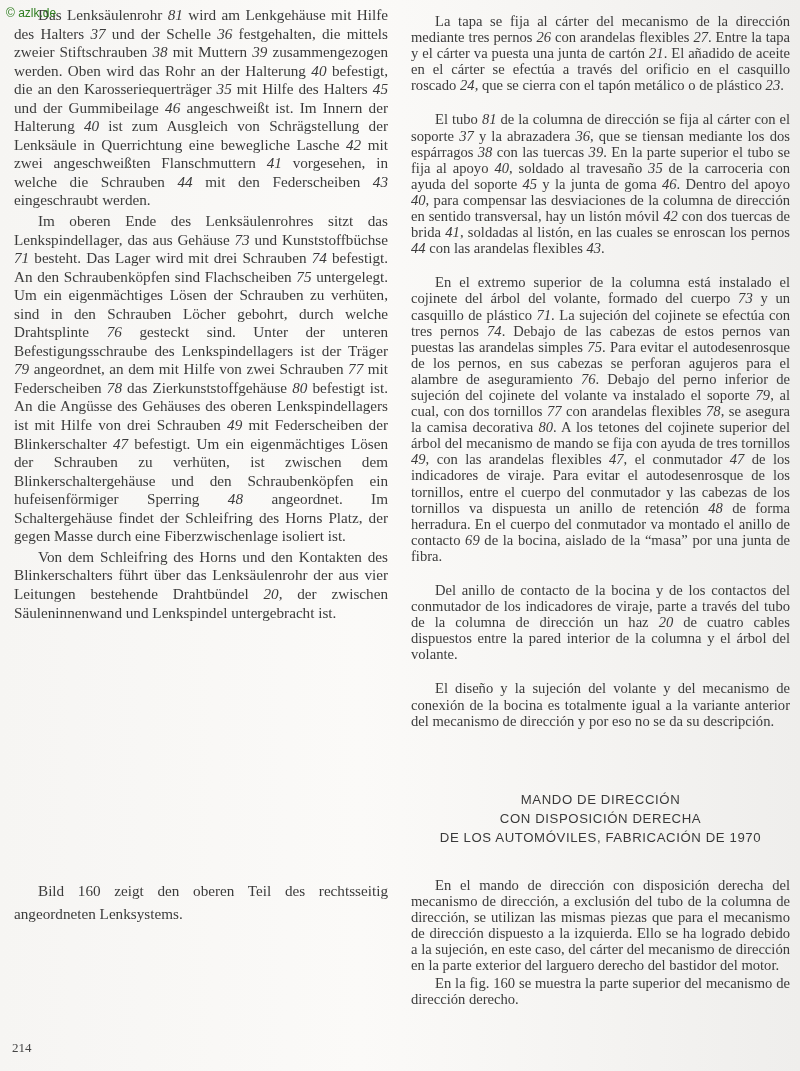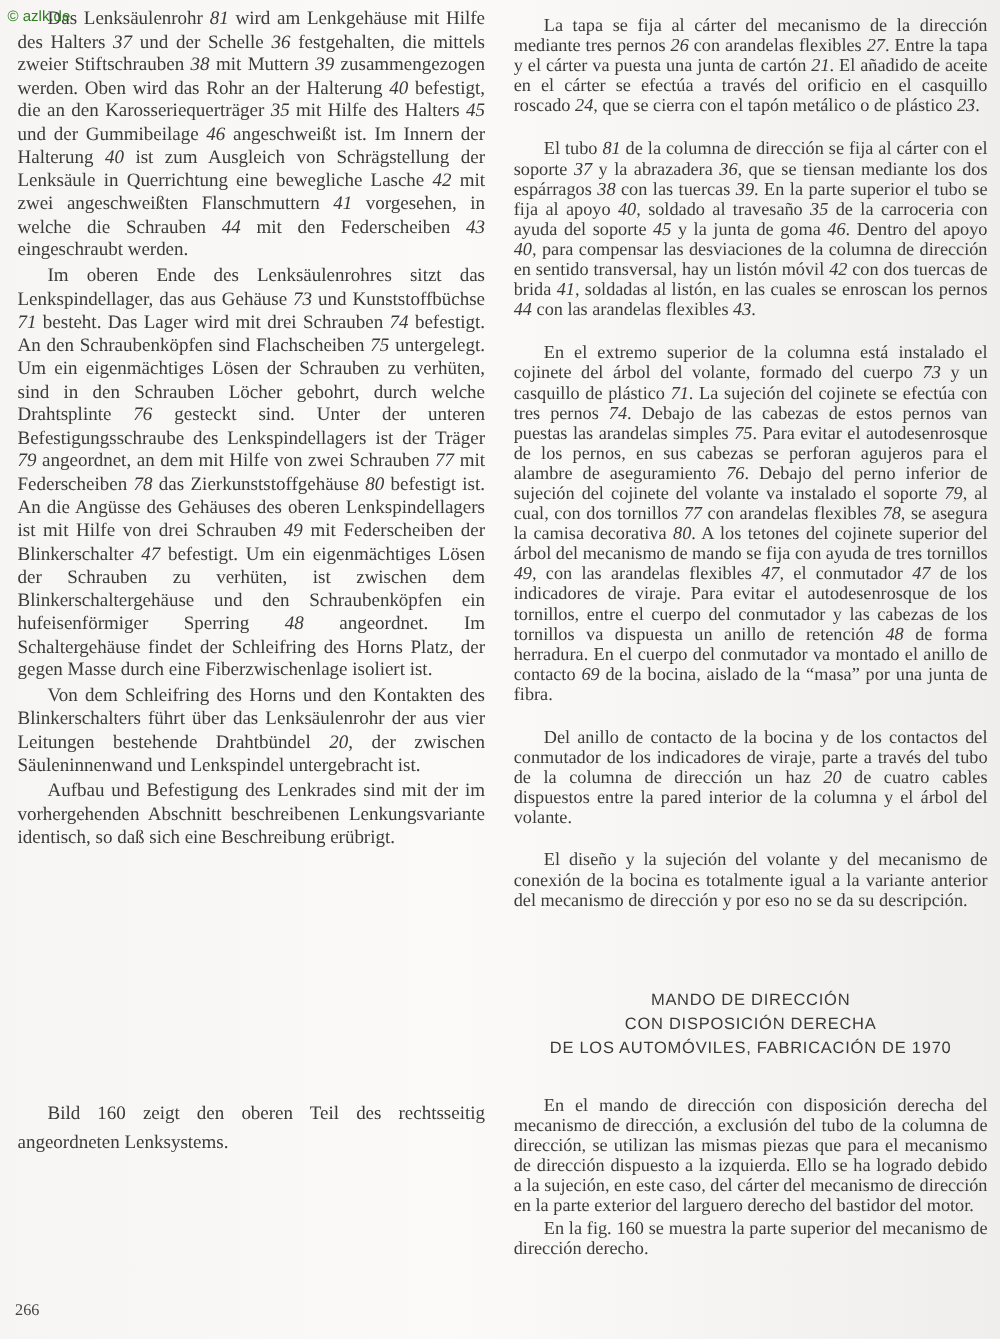--- a/index.html
+++ b/index.html
@@ -62,21 +62,20 @@
 <body>
 
 <div class="page">
 
   <div class="watermark">© azlk.de</div>
 
   <div class="col left" id="left-col">
       <p><span>Das Lenksäulenrohr </span><span class="num">81</span><span> wird am Lenkgehäuse mit Hilfe des Halters </span><span class="num">37</span><span> und der Schelle </span><span class="num">36</span><span> festgehalten, die mittels zweier Stiftschrauben </span><span class="num">38</span><span> mit Muttern </span><span class="num">39</span><span> zusammengezogen werden. Oben wird das Rohr an der Halterung </span><span class="num">40</span><span> befestigt, die an den Karosseriequerträger </span><span class="num">35</span><span> mit Hilfe des Halters </span><span class="num">45</span><span> und der Gummibeilage </span><span class="num">46</span><span> angeschweißt ist. Im Innern der Halterung </span><span class="num">40</span><span> ist zum Ausgleich von Schrägstellung der Lenksäule in Querrichtung eine bewegliche Lasche </span><span class="num">42</span><span> mit zwei angeschweißten Flanschmuttern </span><span class="num">41</span><span> vorgesehen, in welche die Schrauben </span><span class="num">44</span><span> mit den Federscheiben </span><span class="num">43</span><span> eingeschraubt werden.</span></p>
       <p><span>Im oberen Ende des Lenksäulenrohres sitzt das Lenkspindellager, das aus Gehäuse </span><span class="num">73</span><span> und Kunststoffbüchse </span><span class="num">71</span><span> besteht. Das Lager wird mit drei Schrauben </span><span class="num">74</span><span> befestigt. An den Schraubenköpfen sind Flachscheiben </span><span class="num">75</span><span> untergelegt. Um ein eigenmächtiges Lösen der Schrauben zu verhüten, sind in den Schrauben Löcher gebohrt, durch welche Drahtsplinte </span><span class="num">76</span><span> gesteckt sind. Unter der unteren Befestigungsschraube des Lenkspindellagers ist der Träger </span><span class="num">79</span><span> angeordnet, an dem mit Hilfe von zwei Schrauben </span><span class="num">77</span><span> mit Federscheiben </span><span class="num">78</span><span> das Zierkunststoffgehäuse </span><span class="num">80</span><span> befestigt ist. An die Angüsse des Gehäuses des oberen Lenkspindellagers ist mit Hilfe von drei Schrauben </span><span class="num">49</span><span> mit Federscheiben der Blinkerschalter </span><span class="num">47</span><span> befestigt. Um ein eigenmächtiges Lösen der Schrauben zu verhüten, ist zwischen dem Blinkerschaltergehäuse und den Schraubenköpfen ein hufeisenförmiger Sperring </span><span class="num">48</span><span> angeordnet. Im Schaltergehäuse findet der Schleifring des Horns Platz, der gegen Masse durch eine Fiberzwischenlage isoliert ist.</span></p>
       <p><span>Von dem Schleifring des Horns und den Kontakten des Blinkerschalters führt über das Lenksäulenrohr der aus vier Leitungen bestehende Drahtbündel </span><span class="num">20</span><span>, der zwischen Säuleninnenwand und Lenkspindel untergebracht ist.</span></p>
-      <p><span>Aufbau und Befestigung des Lenkrades sind mit der im vorhergehenden Abschnitt beschreibenen Lenkungsvariante identisch, so daß sich eine Beschreibung erübrigt.</span></p>
     </div>
 
 
   <div class="left-bottom">
     <p>Bild 160 zeigt den oberen Teil des rechtsseitig angeordneten Lenksystems.</p>
   </div>
 
   <div class="col right" id="right-col">
       <p><span>La tapa se fija al cárter del mecanismo de la dirección mediante tres pernos </span><span class="num">26</span><span> con arandelas flexibles </span><span class="num">27</span><span>. Entre la tapa y el cárter va puesta una junta de cartón </span><span class="num">21</span><span>. El añadido de aceite en el cárter se efectúa a través del orificio en el casquillo roscado </span><span class="num">24</span><span>, que se cierra con el tapón metálico o de plástico </span><span class="num">23</span><span>.</span></p>
       <p><span>El tubo </span><span class="num">81</span><span> de la columna de dirección se fija al cárter con el soporte </span><span class="num">37</span><span> y la abrazadera </span><span class="num">36</span><span>, que se tiensan mediante los dos espárragos </span><span class="num">38</span><span> con las tuercas </span><span class="num">39</span><span>. En la parte superior el tubo se fija al apoyo </span><span class="num">40</span><span>, soldado al travesaño </span><span class="num">35</span><span> de la carroceria con ayuda del soporte </span><span class="num">45</span><span> y la junta de goma </span><span class="num">46</span><span>. Dentro del apoyo </span><span class="num">40</span><span>, para compensar las desviaciones de la columna de dirección en sentido transversal, hay un listón móvil </span><span class="num">42</span><span> con dos tuercas de brida </span><span class="num">41</span><span>, soldadas al listón, en las cuales se enroscan los pernos </span><span class="num">44</span><span> con las arandelas flexibles </span><span class="num">43</span><span>.</span></p>
@@ -89,14 +88,14 @@
     <div>MANDO DE DIRECCIÓN</div>
     <div>CON DISPOSICIÓN DERECHA</div>
     <div>DE LOS AUTOMÓVILES, FABRICACIÓN DE 1970</div>
   </div>
 
   <div class="right-bottom">
     <p>En el mando de dirección con disposición derecha del mecanismo de dirección, a exclusión del tubo de la columna de dirección, se utilizan las mismas piezas que para el mecanismo de dirección dispuesto a la izquierda. Ello se ha logrado debido a la sujeción, en este caso, del cárter del mecanismo de dirección en la parte exterior del larguero derecho del bastidor del motor.</p>
     <p>En la fig. 160 se muestra la parte superior del mecanismo de dirección derecho.</p>
   </div>
 
-  <div class="page-number">266</div>
+  <div class="page-number">214</div>
 </div>
 
 </body></html>

